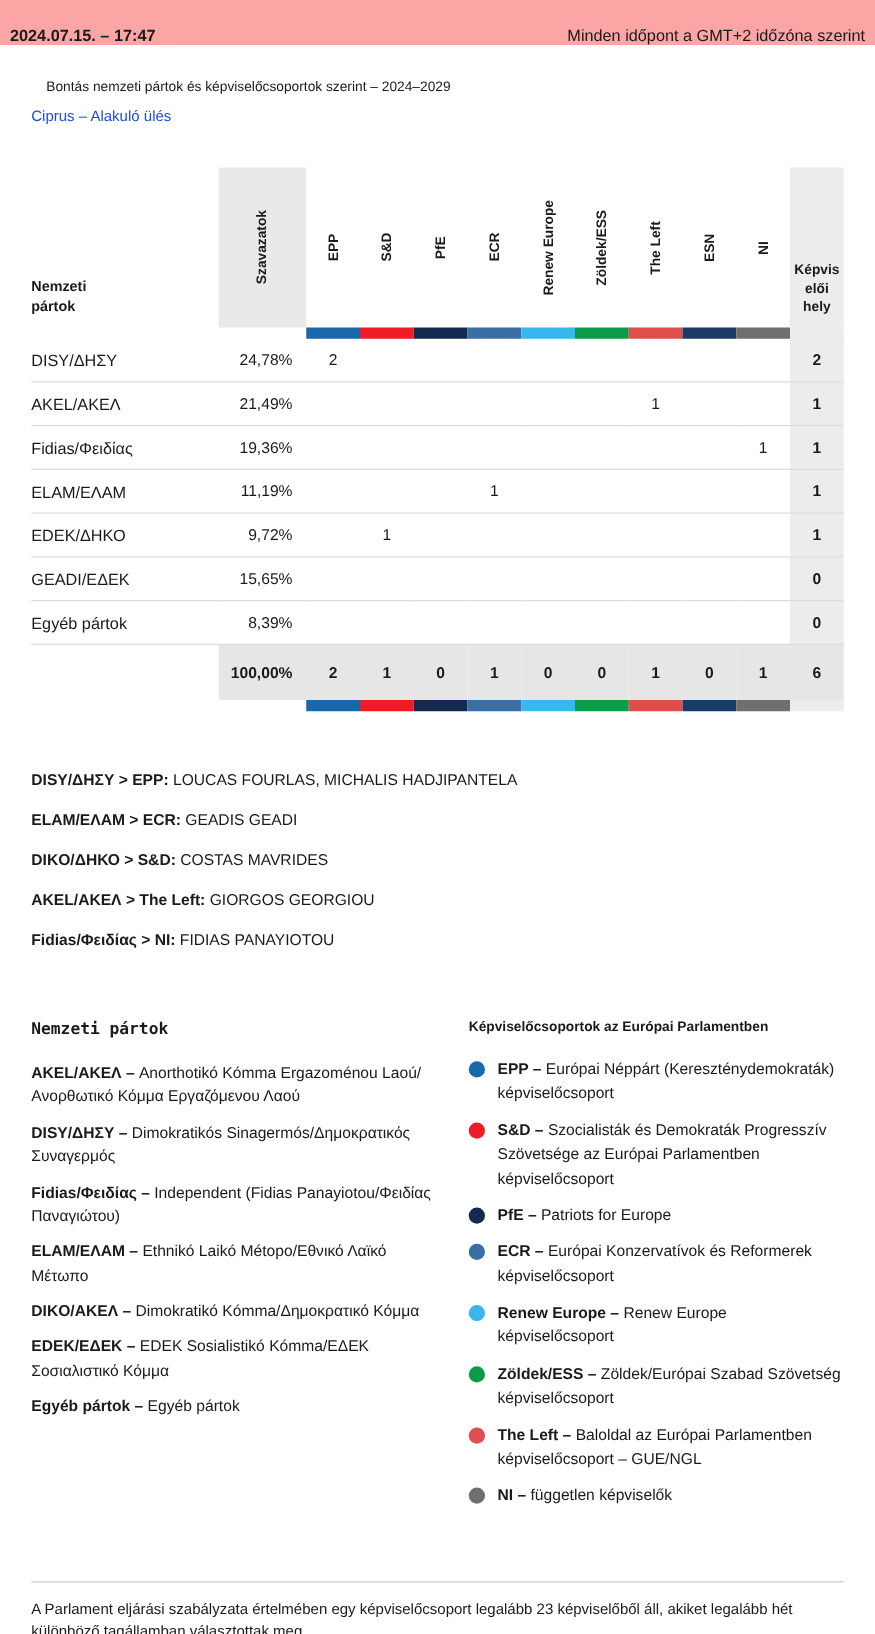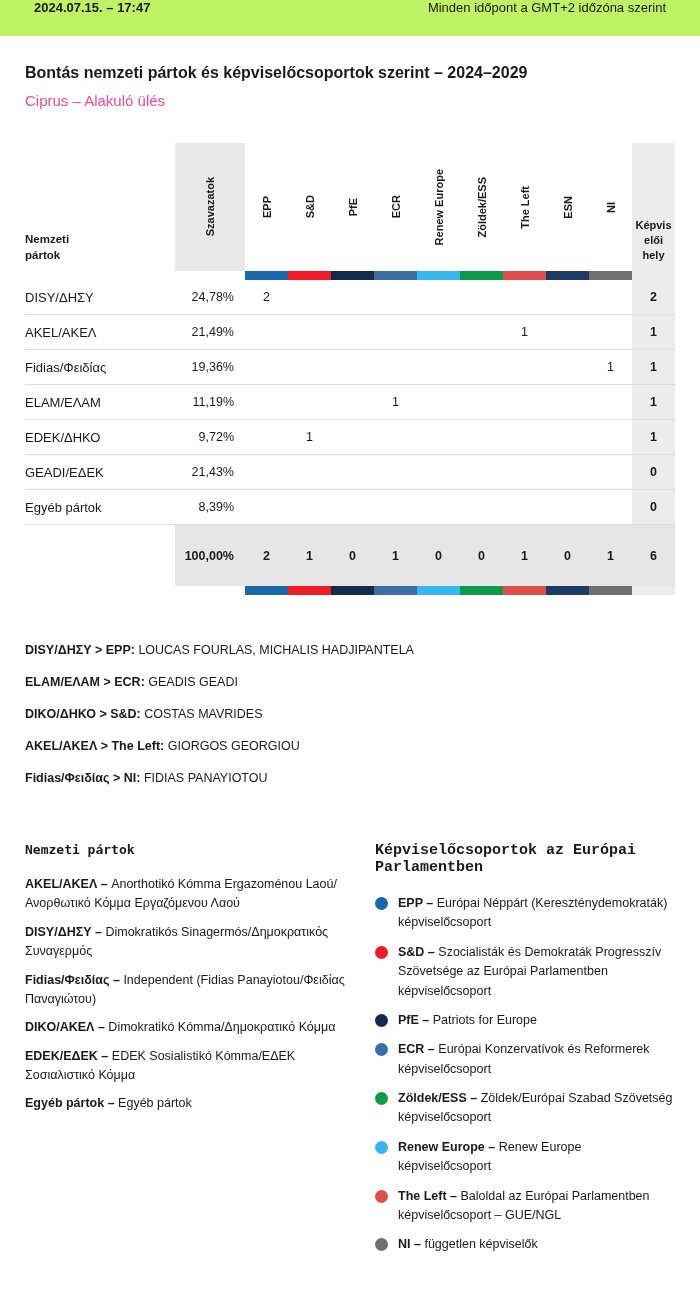--- a/index.html
+++ b/index.html
@@ -3,27 +3,27 @@
 <meta charset="utf-8">
 <style>
   html,body { margin:0; padding:0; background:#fff; }
   .page {
     width:700px; min-height:1307px; margin:0 auto; background:#fff;
     font-family:"Liberation Sans", sans-serif; color:#1a1a1a;
     display:flex; flex-direction:column; box-sizing:border-box;
   }
   
   .topbar {
-    height:36px; background:#bef264; display:flex; justify-content:space-between;
-    align-items:flex-start; padding:0 34px; font-size:13px; flex:0 0 auto;
+    height:36px; background:#fca5a5; display:flex; justify-content:space-between;
+    align-items:flex-end; padding:0 8px; font-size:13px; flex:0 0 auto;
   }
   .topbar .dt { font-weight:bold; }
   .content { padding:0 25px; flex:1 1 auto; }
-  h1.title { font-size:16px; font-weight:bold; margin:28px 0 10px; }
-  h2.subtitle { font-size:15px; font-weight:normal; color:#ec4899; margin:0 0 34px; }
+  h1.title { font-size:11px; font-weight:normal; margin:28px 12px 10px; }
+  h2.subtitle { font-size:12px; font-weight:normal; color:#1d4ed8; margin:0 0 34px; }
 
   
   table.tbl { table-layout:fixed; width:650px; border-collapse:collapse; }
   .tbl col.c-party { width:150px; }
   .tbl col.c-votes { width:70px; }
   .tbl col.c-grp   { width:43px; }
   .tbl col.c-seats { width:43px; }
   .tbl th, .tbl td { padding:0; }
   tr.hdr th { height:128px; vertical-align:middle; text-align:center; font-size:11px; }
   tr.hdr th.party-h { vertical-align:bottom; text-align:left; }
@@ -35,37 +35,37 @@
     writing-mode:vertical-rl; transform:rotate(180deg);
     white-space:nowrap; font-weight:bold; font-size:11px; margin:0 auto; display:block;
   }
   tr.bar-row td { height:9px; }
   tr.bar-row td.seats-c { background:#ececec; }
   tr.body-row td { height:34px; border-bottom:1px solid #dcdcdc; font-size:12.5px; vertical-align:middle; }
   tr.body-row td.party { font-size:13px; text-align:left; }
   td.votes { text-align:right; padding-right:11px; }
   td.num { text-align:center; }
   td.seats { text-align:center; background:#ececec; font-weight:bold; font-size:13px; }
-  tr.total-row td { height:61px; font-weight:bold; vertical-align:middle; font-size:12.5px; }
+  tr.total-row td { height:44px; font-weight:bold; vertical-align:middle; font-size:12.5px; }
   tr.total-row td.g { background:#e6e6e6; }
   tr.total-row td.seats { background:#e6e6e6; }
 
   
   .delegations { margin-top:48px; }
   .deleg { margin:0 0 17px; font-size:12.5px; line-height:1.2; }
 
   
   .legends { display:flex; margin-top:56px; }
   .legend-left { width:350px; padding-right:28px; box-sizing:border-box; flex:0 0 auto; }
   .legend-right { flex:1 1 auto; }
   .legend-left h3 {
     font-family:"DejaVu Sans Mono","Liberation Mono",monospace;
     font-size:13px; font-weight:bold; margin:0 0 18px;
   }
-  .legend-right h3 { font-size:15px; font-weight:bold; margin:0 0 18px;font-family:Liberation Mono, monospace; }
+  .legend-right h3 { font-size:11px; font-weight:bold; margin:0 0 18px; }
   .party-item { margin:0 0 9px; font-size:12.5px; line-height:1.55; }
   .grp-item { display:flex; margin:0 0 10px; font-size:12.5px; line-height:1.55; }
   .dot { width:13px; height:13px; border-radius:50%; flex:0 0 auto; margin:3px 10px 0 0; }
 
   
   .footnote {
     margin-top:48px; border-top:1px solid #cccccc; border-bottom:1px solid #cccccc;
     padding:12px 0; font-size:12px; line-height:1.5;
   }
 </style>
@@ -216,21 +216,21 @@
               <td class="num"></td>
               <td class="num"></td>
               <td class="num"></td>
               <td class="num"></td>
               <td class="num"></td>
               <td class="num"></td>
               <td class="seats">1</td>
             </tr>
             <tr class="body-row">
               <td class="party">GEADI/ΕΔΕΚ</td>
-              <td class="votes">21,43%</td>
+              <td class="votes">15,65%</td>
               <td class="num"></td>
               <td class="num"></td>
               <td class="num"></td>
               <td class="num"></td>
               <td class="num"></td>
               <td class="num"></td>
               <td class="num"></td>
               <td class="num"></td>
               <td class="num"></td>
               <td class="seats">0</td>
@@ -289,20 +289,21 @@
         <p class="deleg"><b>Fidias/Φειδίας &gt; NI:</b> FIDIAS PANAYIOTOU</p>
       </div>
 
     <div class="legends">
       <div class="legend-left">
         <h3>Nemzeti pártok</h3>
         <div id="party-legend">
             <p class="party-item"><b>AKEL/ΑΚΕΛ –</b> Anorthotikó Kómma Ergazoménou Laoú/Ανορθωτικό Κόμμα Εργαζόμενου Λαού</p>
             <p class="party-item"><b>DISY/ΔΗΣΥ –</b> Dimokratikós Sinagermós/Δημοκρατικός Συναγερμός</p>
             <p class="party-item"><b>Fidias/Φειδίας –</b> Independent (Fidias Panayiotou/Φειδίας Παναγιώτου)</p>
+            <p class="party-item"><b>ELAM/ΕΛΑΜ –</b> Ethnikó Laikó Métopo/Εθνικό Λαϊκό Μέτωπο</p>
             <p class="party-item"><b>DIKO/ΑΚΕΛ –</b> Dimokratikó Kómma/Δημοκρατικό Κόμμα</p>
             <p class="party-item"><b>EDEK/ΕΔΕΚ –</b> EDEK Sosialistikó Kómma/ΕΔΕΚ Σοσιαλιστικό Κόμμα</p>
             <p class="party-item"><b>Egyéb pártok –</b> Egyéb pártok</p>
           </div>
       </div>
       <div class="legend-right">
         <h3>Képviselőcsoportok az Európai Parlamentben</h3>
         <div id="group-legend">
             <div class="grp-item">
               <span class="dot" style="background:#1a68ac"></span>
@@ -314,26 +315,26 @@
             </div>
             <div class="grp-item">
               <span class="dot" style="background:#14294e"></span>
               <span><b>PfE –</b> Patriots for Europe</span>
             </div>
             <div class="grp-item">
               <span class="dot" style="background:#3a6ea5"></span>
               <span><b>ECR –</b> Európai Konzervatívok és Reformerek képviselőcsoport</span>
             </div>
             <div class="grp-item">
+              <span class="dot" style="background:#38b6ef"></span>
+              <span><b>Renew Europe –</b> Renew Europe képviselőcsoport</span>
+            </div>
+            <div class="grp-item">
               <span class="dot" style="background:#0c9b49"></span>
               <span><b>Zöldek/ESS –</b> Zöldek/Európai Szabad Szövetség képviselőcsoport</span>
-            </div>
-            <div class="grp-item">
-              <span class="dot" style="background:#38b6ef"></span>
-              <span><b>Renew Europe –</b> Renew Europe képviselőcsoport</span>
             </div>
             <div class="grp-item">
               <span class="dot" style="background:#e04d4d"></span>
               <span><b>The Left –</b> Baloldal az Európai Parlamentben képviselőcsoport – GUE/NGL</span>
             </div>
             <div class="grp-item">
               <span class="dot" style="background:#6f6f6f"></span>
               <span><b>NI –</b> független képviselők</span>
             </div>
           </div>

